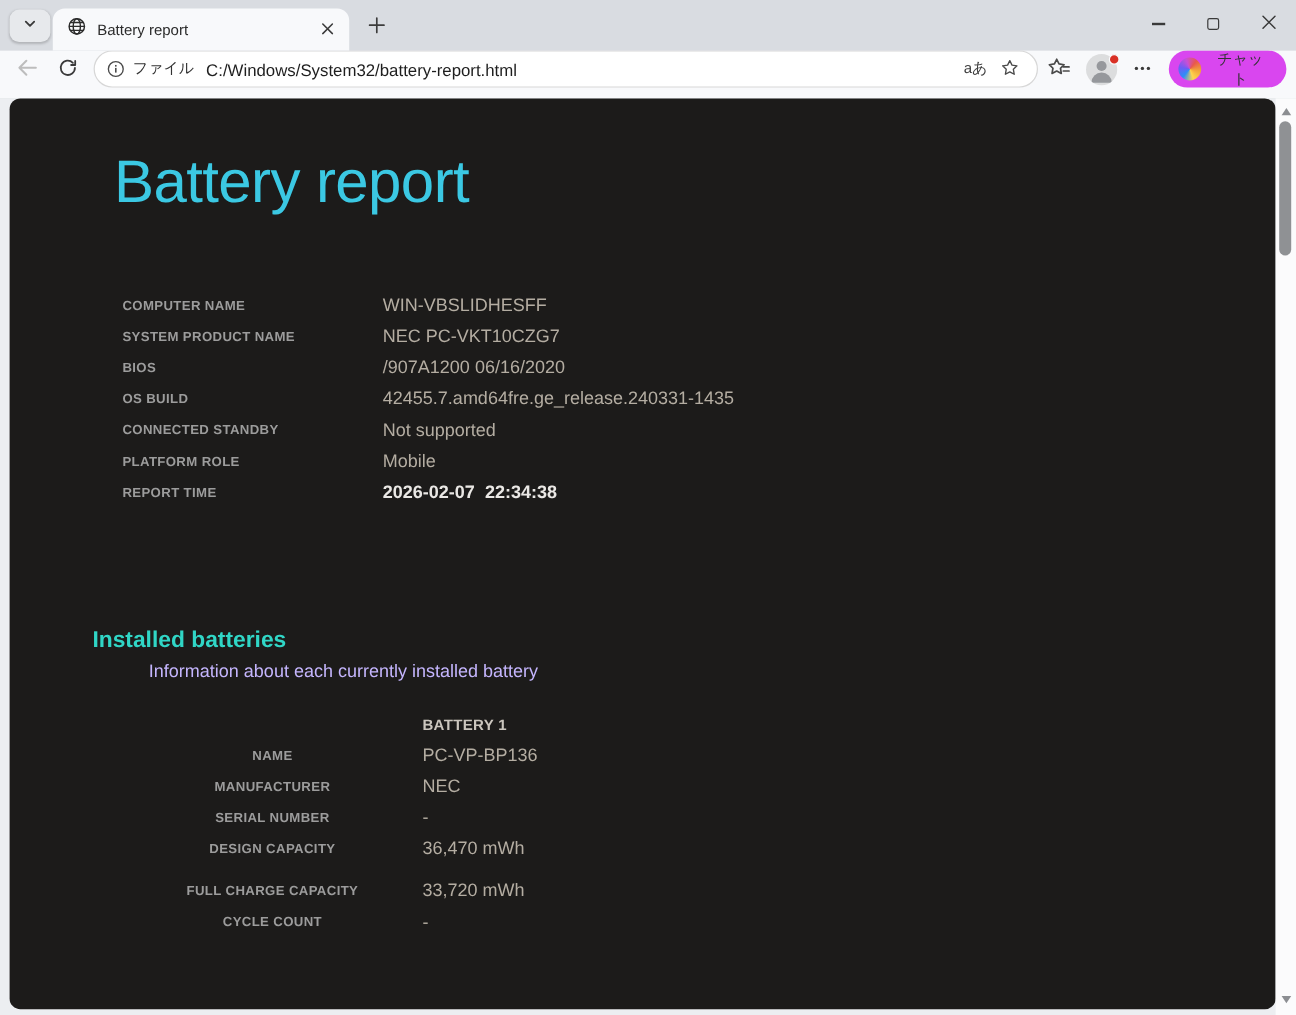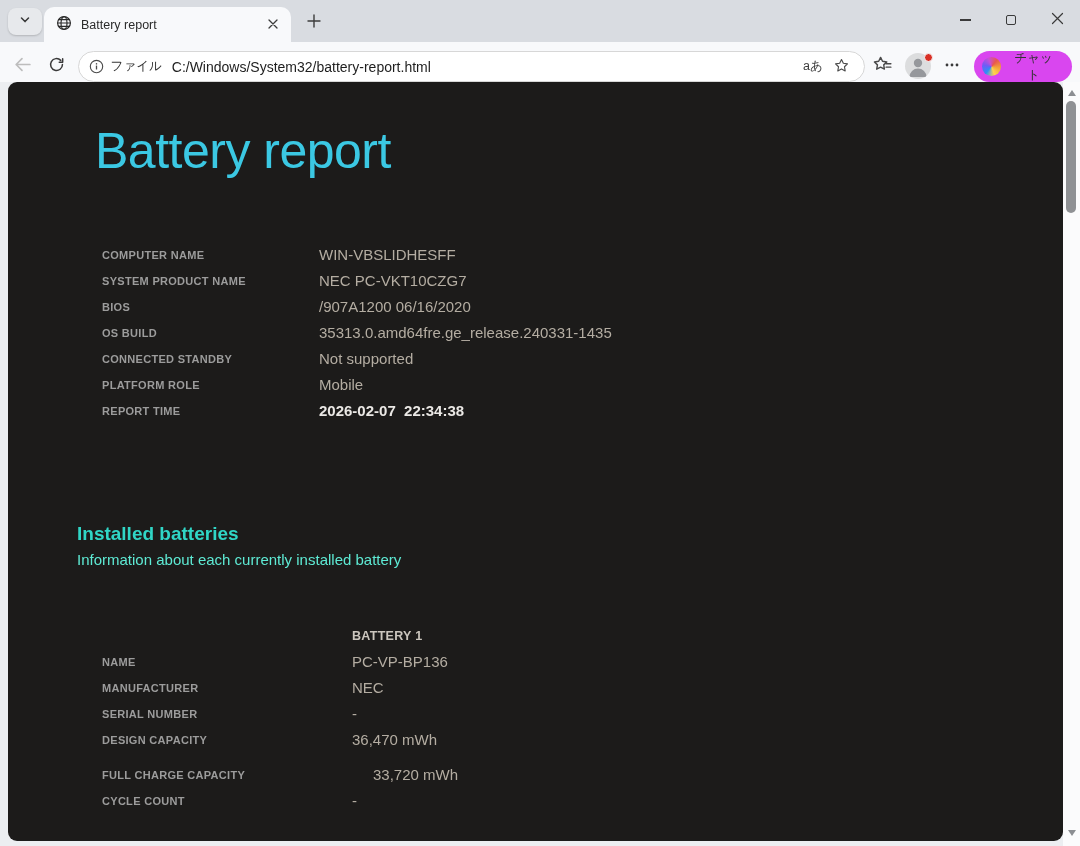--- a/index.html
+++ b/index.html
@@ -19,21 +19,21 @@
   .icon-btn { background:transparent; border:none; display:flex; align-items:center;
     justify-content:center; cursor:pointer; }
   .tab-close { width:20px; height:20px; border-radius:4px; }
   .new-tab { position:absolute; left:300px; top:9px; width:28px; height:26px; border-radius:6px; }
   .win-controls { position:absolute; right:0; top:0; height:40px; display:flex; }
   .win-controls .icon-btn { width:46px; height:40px; }
   .min-glyph { display:block; width:11px; height:1.5px; background:#3a3a3a; }
   .max-glyph { display:block; width:10px; height:10px; border:1.3px solid #3a3a3a; border-radius:2px; }
 
   
-  .toolbar { height:40px; background:#f8f9fb; display:flex; align-items:flex-end; padding:0 8px 0 6px; }
+  .toolbar { height:40px; background:#f8f9fb; display:flex; align-items:flex-start; padding:0 8px 0 6px; }
   .nav-btn { width:34px; height:32px; border-radius:6px; }
   .addressbar { width:792px; height:31px; margin-left:4px; background:#ffffff;
     border:1px solid #d7d7d7; border-radius:16px; display:flex; align-items:center;
     padding:0 8px 0 10px; cursor:text; }
   .scheme { font-size:12.5px; color:#333; margin:0 10px 0 7px; white-space:nowrap; }
   .url { font-size:14px; color:#1e1e1e; white-space:nowrap; }
   .ab-spacer { flex:1; }
   .translate-btn { font-size:12.5px; color:#3c3c3c; width:30px; height:26px; border-radius:4px; }
   .fav-star-btn { width:28px; height:26px; border-radius:4px; }
   .toolbar-right-btn { width:32px; height:32px; border-radius:6px; margin-left:2px; }
@@ -53,28 +53,28 @@
   .page { position:absolute; left:8px; top:0; width:1055px; height:759px;
     background:#1c1b1a; border-radius:9px; overflow:hidden; }
   .page h1 { position:absolute; left:87px; top:40px; font-size:50px; font-weight:300;
     letter-spacing:-0.5px; }
   .sysinfo { position:absolute; left:94px; top:160px; }
   .batinfo { position:absolute; left:94px; top:509px; }
   .info-row { display:flex; line-height:26px; }
   .info-label { font-size:11px; font-weight:bold; color:#9c9c9c; letter-spacing:0.3px;
     align-self:center; line-height:26px; }
   .sysinfo .info-label { width:217px; }
-  .batinfo .info-label { width:250px; }
+  .batinfo .info-label { width:250px;text-align:center; }
   .info-value { font-size:15px; color:#b4ada2; white-space:pre;text-align:center; }
   .info-value.strong { color:#eae8e5; font-weight:bold; }
-  .info-row.gap { margin-top:9px;gap:21px; }
-  .col-header { font-size:12.5px; font-weight:bold; color:#cbc6be; letter-spacing:0.3px;margin-top:32px; }
+  .info-row.gap { margin-top:9px; }
+  .col-header { font-size:12.5px; font-weight:bold; color:#cbc6be; letter-spacing:0.3px; }
   .section { position:absolute; left:69px; top:441px; }
   .section-heading { font-size:19px; font-weight:600; }
-  .section-sub { font-size:15px; color:#5eead4; margin-top:6px; }
+  .section-sub { font-size:15px; color:#c4b5fd; margin-top:6px;margin-left:47px; }
 
   
   .scrollbar { position:absolute; right:0; top:0; width:17px; height:764px; background:#fbfbfc; cursor:default; }
   .scroll-arrow { position:absolute; left:0; width:17px; height:14px;
     display:flex; align-items:center; justify-content:center; }
   .scroll-arrow.up { top:4px; }
   .scroll-arrow.down { bottom:6px; }
   .tri-up { width:0; height:0; border-left:4.5px solid transparent; border-right:4.5px solid transparent;
     border-bottom:6px solid #8c8e92; }
   .tri-down { width:0; height:0; border-left:4.5px solid transparent; border-right:4.5px solid transparent;
@@ -218,21 +218,21 @@
           <div class="info-row">
             <div class="info-label">SYSTEM PRODUCT NAME</div>
             <div class="info-value">NEC PC-VKT10CZG7</div>
           </div>
           <div class="info-row">
             <div class="info-label">BIOS</div>
             <div class="info-value">/907A1200 06/16/2020</div>
           </div>
           <div class="info-row">
             <div class="info-label">OS BUILD</div>
-            <div class="info-value">35313.0.amd64fre.ge_release.240331-1435</div>
+            <div class="info-value">42455.7.amd64fre.ge_release.240331-1435</div>
           </div>
           <div class="info-row">
             <div class="info-label">CONNECTED STANDBY</div>
             <div class="info-value">Not supported</div>
           </div>
           <div class="info-row">
             <div class="info-label">PLATFORM ROLE</div>
             <div class="info-value">Mobile</div>
           </div>
           <div class="info-row">

